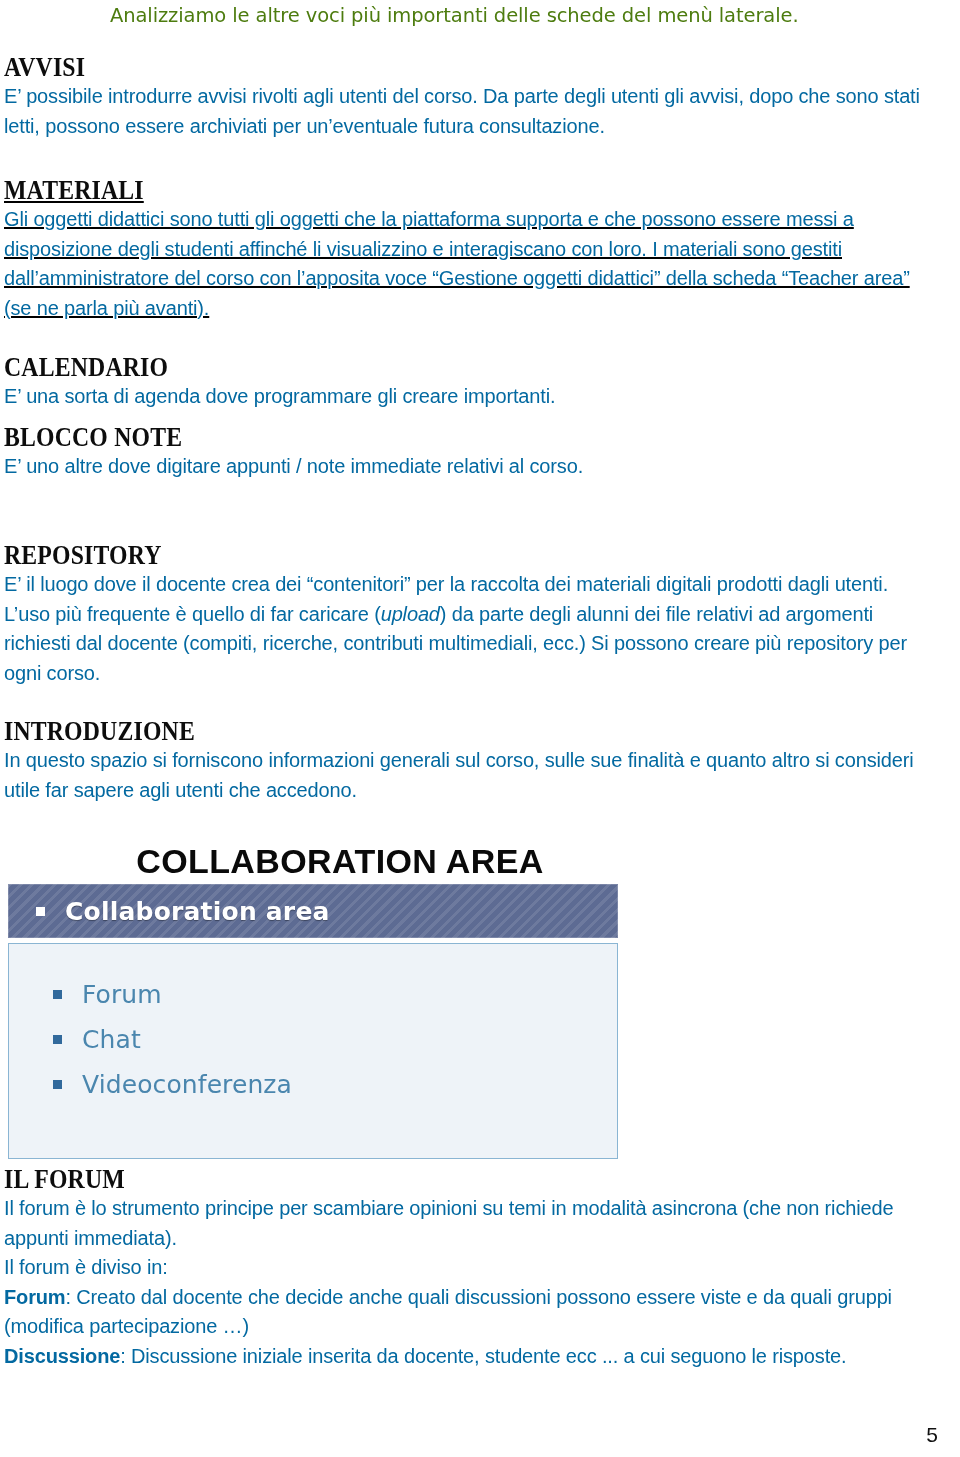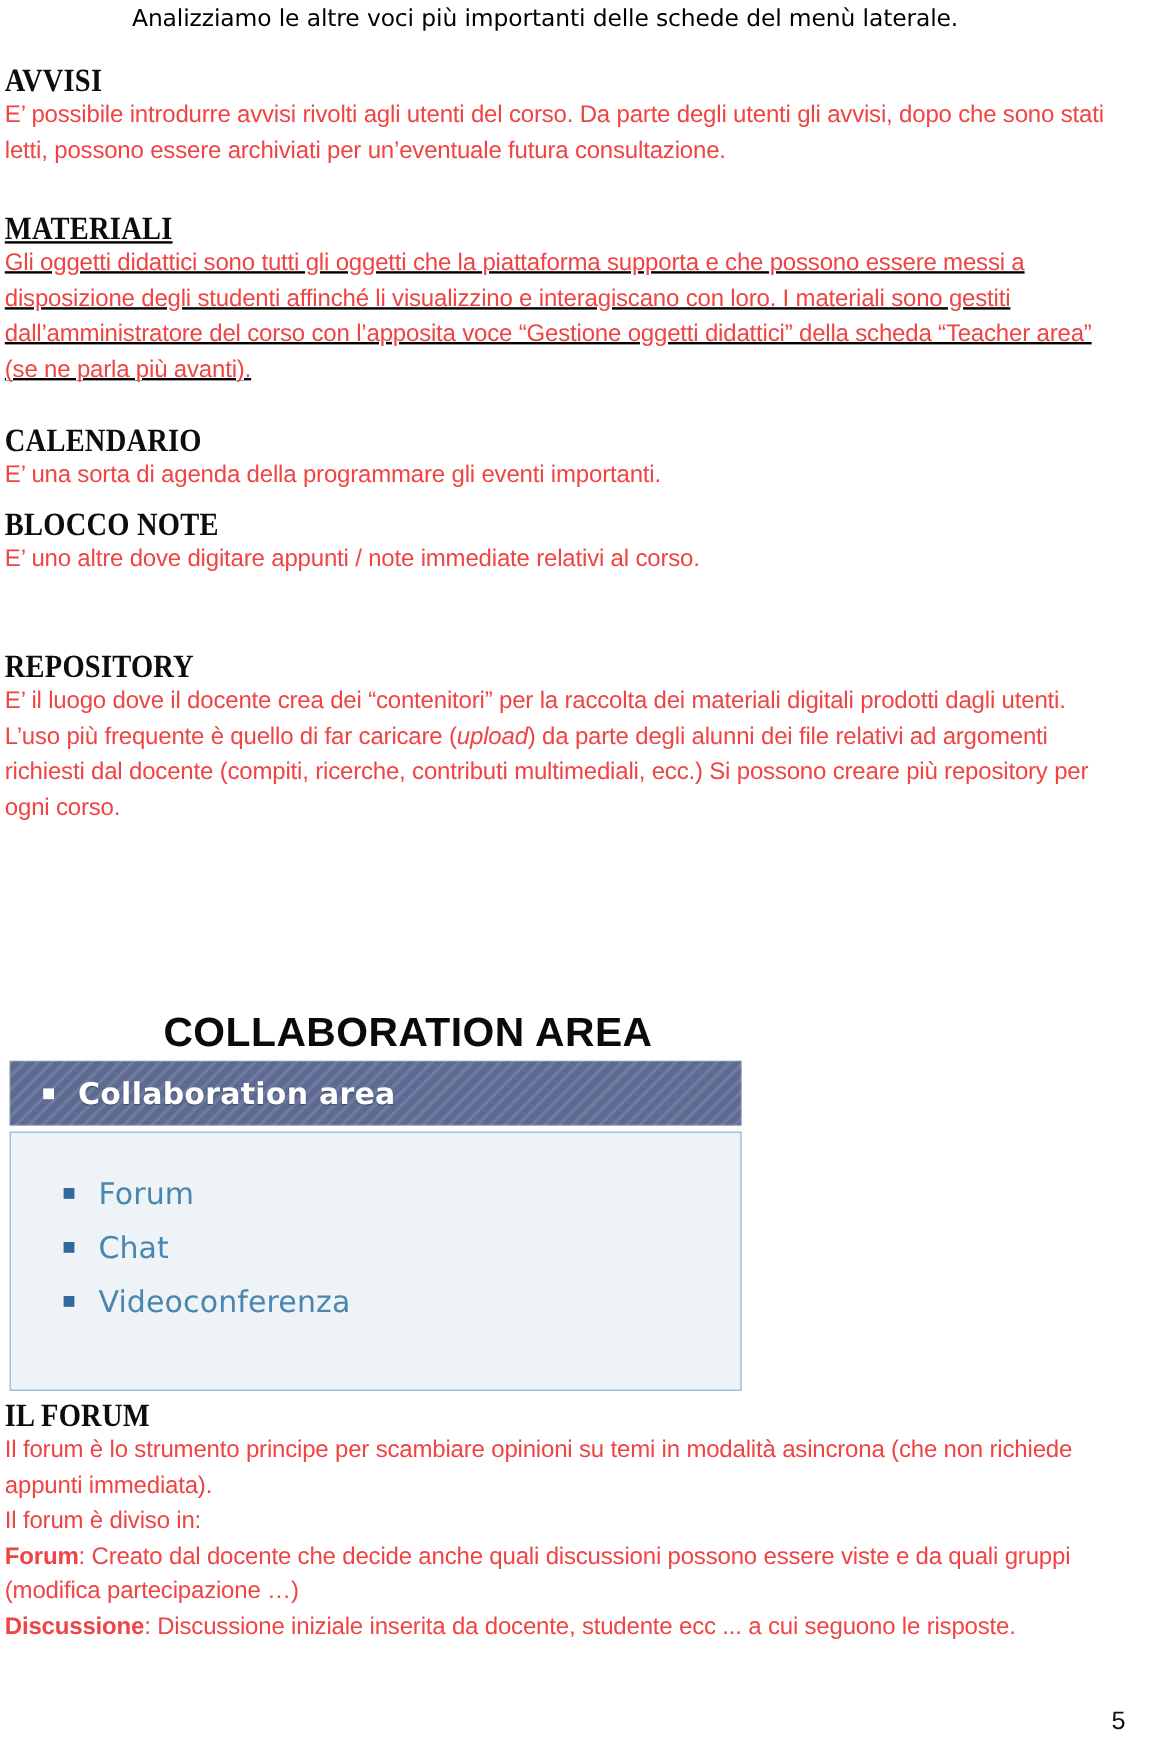--- a/index.html
+++ b/index.html
@@ -27,21 +27,21 @@
   
   .intro-line {
     position: absolute;
     left: 110px;
     top: 3px;
     width: 800px;
     font-family: "DejaVu Sans", sans-serif;
     font-size: 19.5px;
     line-height: 26px;
     letter-spacing: -0.1px;
-    color: #000000;
+    color: #4d7c0f;
     white-space: nowrap;
   }
 
   
   .col {
     position: absolute;
     left: 4px;
     width: 932px;
   }
 
@@ -56,21 +56,21 @@
     transform: scaleX(0.88);
     transform-origin: left center;
     white-space: nowrap;
   }
 
   p.body {
     margin: 0;
     font-family: "Liberation Sans", sans-serif;
     font-size: 20px;
     line-height: 29.5px;
-    color: #ef4444;
+    color: #0369a1;
     text-align: left;
     letter-spacing: -0.15px;
   }
   p.body i { font-style: italic; }
   p.body b { font-weight: bold; }
 
   
   .big-title {
     position: absolute;
     left: 0;
@@ -173,33 +173,37 @@
     <p class="body">E’ possibile introdurre avvisi rivolti agli utenti del corso. Da parte degli utenti gli avvisi, dopo che sono stati letti, possono essere archiviati per un’eventuale futura consultazione.</p>
   </div>
 
   <div class="col" style="top:175px;text-decoration:underline;">
     <h2 class="sec">MATERIALI</h2>
     <p class="body">Gli oggetti didattici sono tutti gli oggetti che la piattaforma supporta e che possono essere messi a disposizione degli studenti affinché li visualizzino e interagiscano con loro. I materiali sono gestiti dall’amministratore del corso con l’apposita voce “Gestione oggetti didattici” della scheda “Teacher area” (se ne parla più avanti).</p>
   </div>
 
   <div class="col" style="top:352px;">
     <h2 class="sec">CALENDARIO</h2>
-    <p class="body">E’ una sorta di agenda della programmare gli eventi importanti.</p>
+    <p class="body">E’ una sorta di agenda dove programmare gli creare importanti.</p>
   </div>
 
   <div class="col" style="top:422px;">
     <h2 class="sec">BLOCCO NOTE</h2>
     <p class="body">E’ uno altre dove digitare appunti / note immediate relativi al corso.</p>
   </div>
 
   <div class="col" style="top:540px;">
     <h2 class="sec">REPOSITORY</h2>
     <p class="body"><span>E’ il luogo dove il docente crea dei “contenitori” per la raccolta dei materiali digitali prodotti dagli utenti. L’uso più frequente è quello di far caricare (</span><i>upload</i><span>) da parte degli alunni dei file relativi ad argomenti richiesti dal docente (compiti, ricerche, contributi multimediali, ecc.) Si possono creare più repository per ogni corso.</span></p>
   </div>
 
+  <div class="col" style="top:716px;">
+    <h2 class="sec">INTRODUZIONE</h2>
+    <p class="body">In questo spazio si forniscono informazioni generali sul corso, sulle sue finalità e quanto altro si consideri utile far sapere agli utenti che accedono.</p>
+  </div>
 
   <div class="big-title">COLLABORATION AREA</div>
 
   <div class="shot">
     <div class="shot-header">
       <span class="bullet"></span>
       <span class="label">Collaboration area</span>
     </div>
     <div class="shot-body">
       <div class="shot-item">

